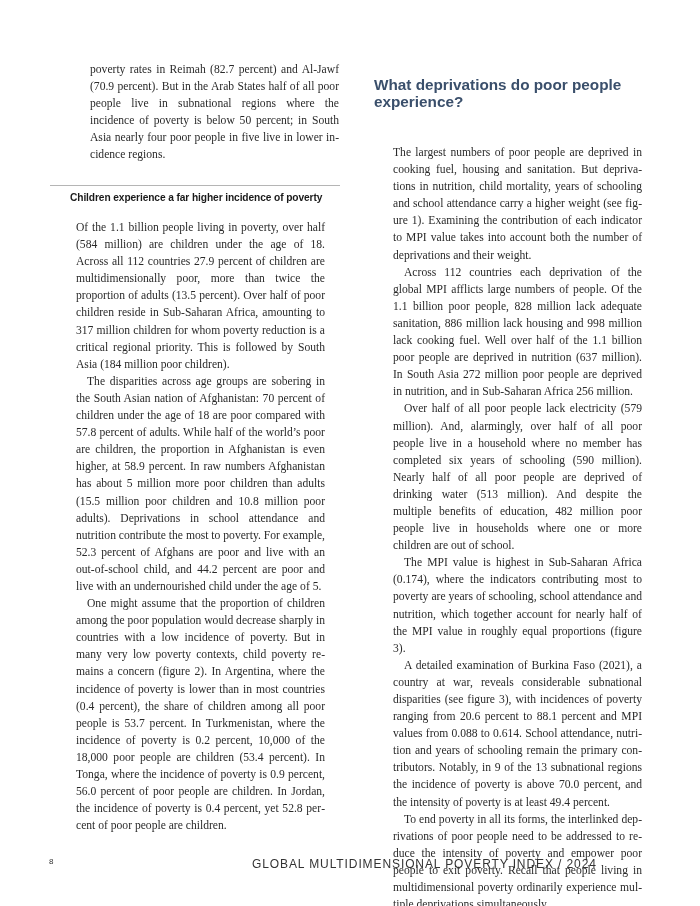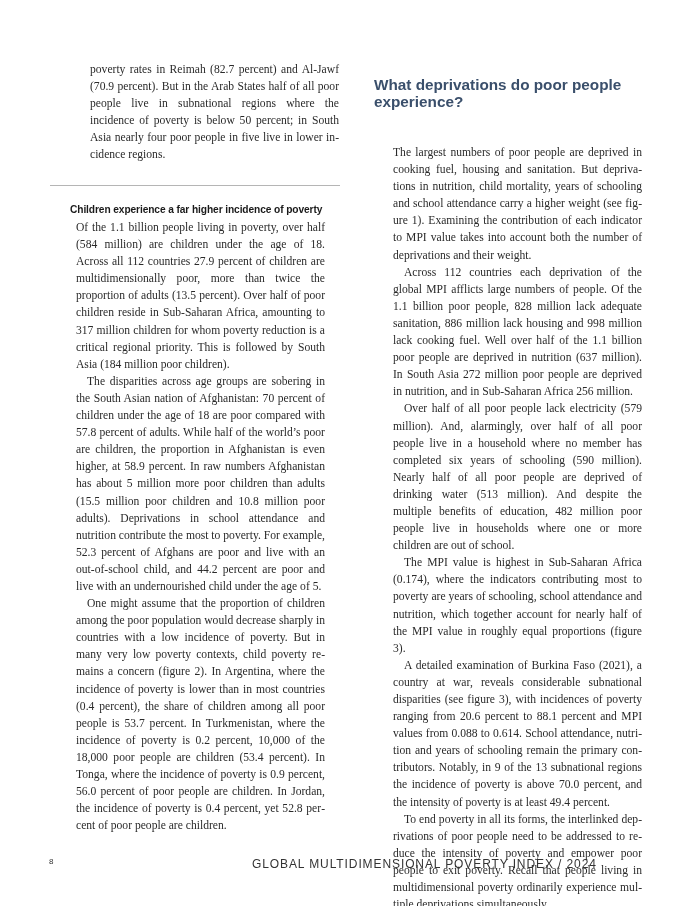--- a/index.html
+++ b/index.html
@@ -11,21 +11,21 @@
     line-height: 17.1px;
     text-align: justify;
     hyphens: manual;
     margin: 0;
     text-indent: 11px;
   }
   .para.first { text-indent: 0; }
   #left-top { left: 90px; top: 61px; width: 249px; }
   #divider { position: absolute; left: 50px; top: 185px; width: 290px; height: 1px; background: #b5b5b5; }
   #subhead {
-    position: absolute; left: 70px; top: 204px; width: 270px;
+    position: absolute; left: 70px; top: 192px; width: 270px;
     font-family: "Liberation Sans", "DejaVu Sans", sans-serif;
     font-weight: bold; font-size: 10.2px; color: #1a1a1a; letter-spacing: -0.1px;
   }
   #left-main { left: 76px; top: 219px; width: 249px; }
   #right-heading {
     position: absolute; left: 374px; top: 60px; width: 260px;
     font-family: "Liberation Sans", "DejaVu Sans", sans-serif;
     font-weight: bold; font-size: 15.3px; line-height: 17px; color: #3a4f6b; margin-top: 16px;
   }
   #right-main { left: 393px; top: 108px; width: 249px; margin-top: 36px; }

